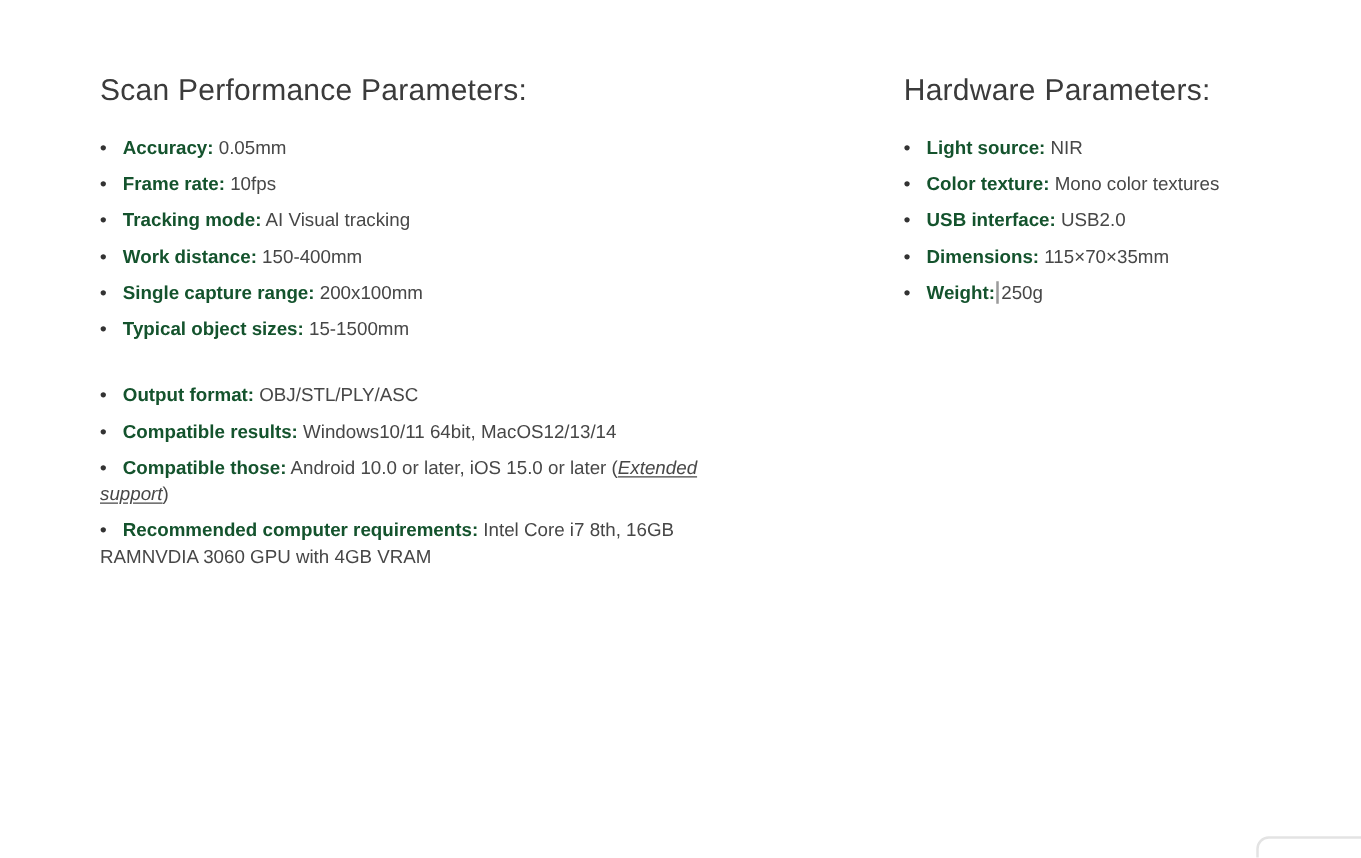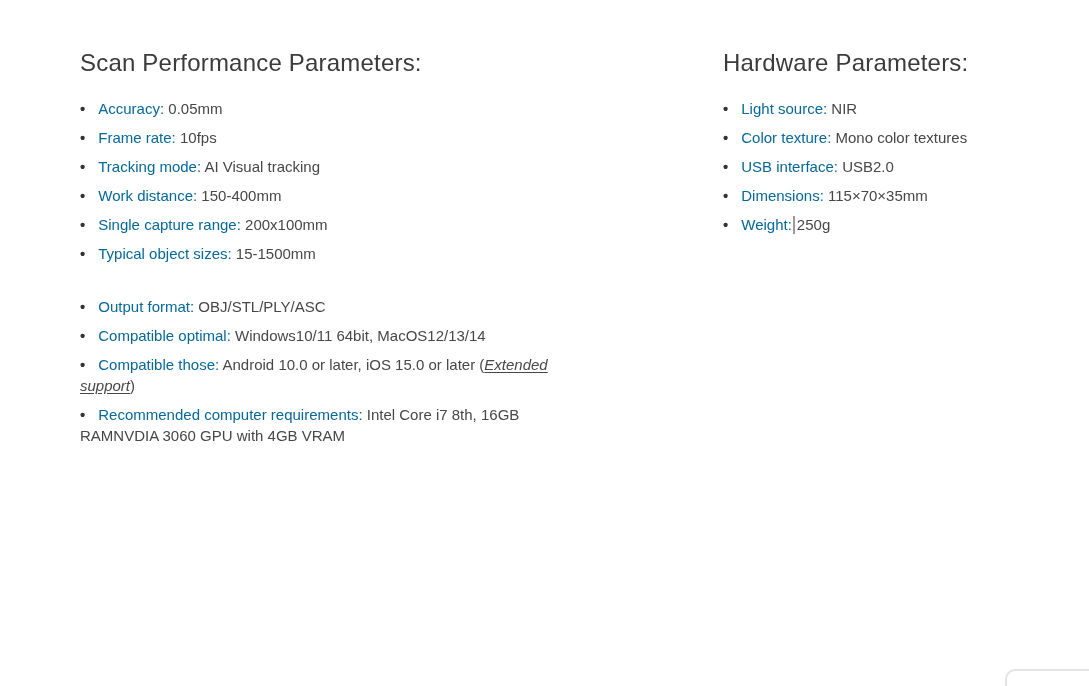--- a/index.html
+++ b/index.html
@@ -16,21 +16,21 @@
     font-family: "Liberation Sans", "DejaVu Sans", sans-serif;
     color: #444444;
   }
   .canvas {
     position: absolute;
     inset: 0;
     background: #ffffff;
   }
   .col {
     position: absolute;
-    top: 49px;
+    top: 59px;
   }
   .col-left  { left: 80px;  width: 515px; }
   .col-right { left: 723px; width: 280px; }
 
   .section + .section { margin-top: 32px; }
 
   .section-title {
     margin: 0 0 20px 0;
     font-size: 24px;
     font-weight: 400;
@@ -48,22 +48,22 @@
     color: #474747;
   }
   .spec-list li { margin: 0 0 8px 0; }
   .spec-list li::before {
     content: "\2022";
     font-weight: 700;
     color: #333333;
     padding-right: 13px;
   }
   .spec-list strong {
-    font-weight: 400;
-    color: #0369a1;
+    font-weight: 700;
+    color: #14532d;
   }
   .spec-link {
     color: #474747;
     text-decoration: underline;
     text-underline-offset: 2px;
     cursor: pointer;
   }
   .spec-link.italic { font-style: italic; }
 
   .caret {
@@ -102,21 +102,21 @@
         <li><strong>Tracking mode:</strong><span> AI Visual tracking</span></li>
         <li><strong>Work distance:</strong><span> 150-400mm</span></li>
         <li><strong>Single capture range:</strong><span> 200x100mm</span></li>
         <li><strong>Typical object sizes:</strong><span> 15-1500mm</span></li>
       </ul>
     </section>
 
     <section class="section">
       <ul class="spec-list">
         <li><strong>Output format:</strong><span> OBJ/STL/PLY/ASC</span></li>
-        <li><strong>Compatible optimal:</strong><span> Windows10/11 64bit, MacOS12/13/14</span></li>
+        <li><strong>Compatible results:</strong><span> Windows10/11 64bit, MacOS12/13/14</span></li>
         <li><strong>Compatible those:</strong><span> Android 10.0 or later, iOS 15.0 or later (</span><a class="spec-link italic">Extended support</a><span>)</span></li>
         <li><strong>Recommended computer requirements:</strong><span> Intel Core i7 8th, 16GB RAMNVDIA 3060 GPU with 4GB VRAM</span></li>
       </ul>
     </section>
 
   </div>
 
   <div class="col col-right">
 
     <section class="section">

